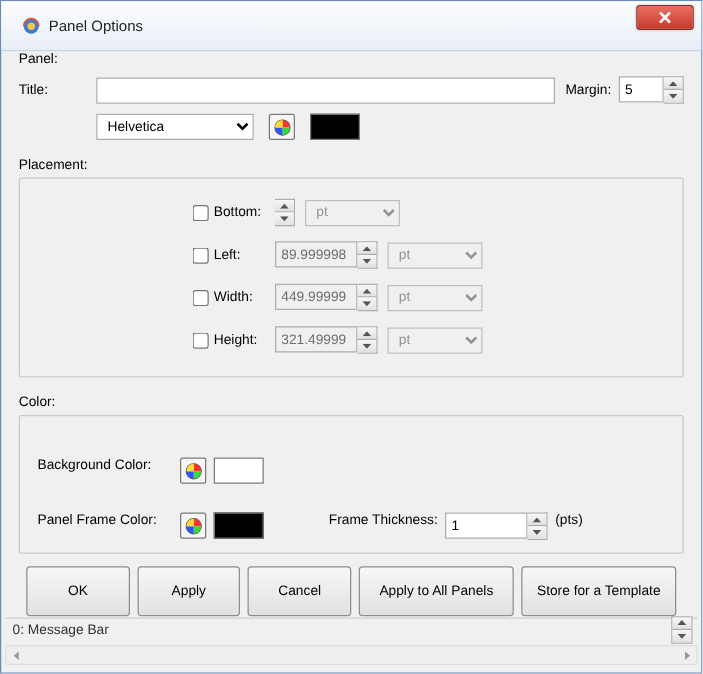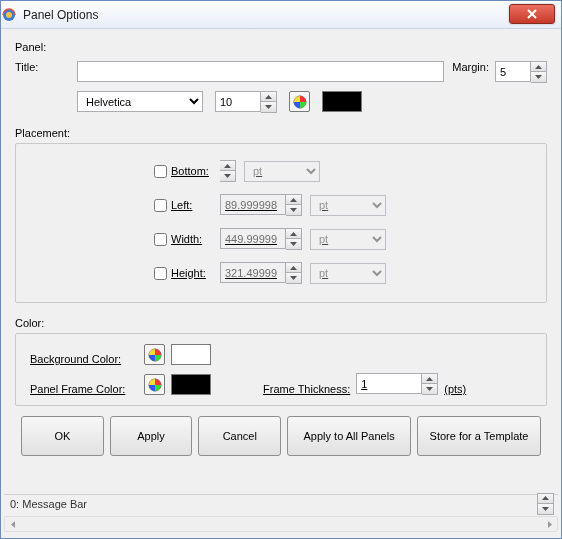--- a/index.html
+++ b/index.html
@@ -1,47 +1,47 @@
 <!DOCTYPE html>
 <html><head>
 <meta charset="utf-8">
 <style>
 * { box-sizing: border-box; font-family: Tahoma, Arial, sans-serif; font-size: 11px; }
 body { margin: 0; background: #fff; width: 562px; height: 539px; overflow: hidden; }
 .win { border: 1px solid #6a8ab7; background: #f0f0f0; width: 562px; height: 539px; position: relative; }
-.titlebar { height: 28px; background: linear-gradient(#fdfdfe,#e8eef7); border-bottom: 1px solid #c9d5e6; display: flex; align-items: center; padding: 0 0; }
+.titlebar { height: 40px; background: linear-gradient(#fdfdfe,#e8eef7); border-bottom: 1px solid #c9d5e6; display: flex; align-items: center; padding: 0 16px; }
 .titlebar .ico { width: 16px; height: 16px; margin-right: 6px; display: inline-flex; align-items: center; justify-content: center; }
 .titlebar .ttl { font-size: 12px; color: #222; }
 .close { position: absolute; right: 6px; top: 3px; width: 46px; height: 20px; background: linear-gradient(#ea6f61,#c73a2a); border: 1px solid #8a2a1f; border-radius: 3px; display: flex; align-items: center; justify-content: center; box-shadow: 0 0 2px rgba(0,0,0,.3); }
 .close svg { width: 12px; height: 10px; }
 .content { position: absolute; top: 40px; left: 14px; right: 14px; bottom: 14px; }
-.row { display: flex; align-items: flex-start; margin-bottom: 8px; }
+.row { display: flex; align-items: center; margin-bottom: 8px; }
 .lbl { color: #000; min-width: 62px; }
 select, input[type=text] { border: 1px solid #abadb3; background: #fff; height: 21px; padding: 1px 4px; font-size: 11px; }
 select:disabled, input:disabled { background: #f0f0f0; color: #6d6d6d; }
 .spin { display: inline-flex; }
 .spin input { width: 56px; }
 .spinbtns { display: flex; flex-direction: column; border: 1px solid #abadb3; border-left: 0; }
 .spinbtns .sb { width: 15px; height: 10px; background: linear-gradient(#f7f7f7,#e1e1e1); display: flex; align-items: center; justify-content: center; cursor: pointer; }
 .spinbtns .sb:first-child { border-bottom: 1px solid #abadb3; }
 .spinbtns svg { width: 7px; height: 4px; }
 .colorbtn { width: 21px; height: 21px; border: 1px solid #7a7a7a; border-radius: 2px; background: #f6f6f6; display: inline-flex; align-items: center; justify-content: center; }
 .colorbtn svg { width: 14px; height: 14px; }
 .swatch { width: 40px; height: 21px; border: 1px solid #7a7a7a; display: inline-block; }
-fieldset { border: 1px solid #c9c9c9; background: #f0f0f0; padding: 0; margin: 0; position: relative; border-radius: 2px; text-decoration: underline; }
+fieldset { border: 1px solid #c9c9c9; background: #f0f0f0; padding: 0; margin: 0; position: relative; border-radius: 2px; }
 .fsetLabel { color: #000; margin: 14px 0 4px 0; display: block; }
 .placement { padding: 16px 14px 18px 14px; }
 .prow { display: flex; align-items: center; justify-content: flex-start; margin-bottom: 12px; padding-left: 120px; }
 .prow:last-child { margin-bottom: 0; }
 .prow .chk { display: flex; align-items: center; width: 70px; }
 .prow .chk input { margin-right: 4px; }
 .prow .spin input { width: 66px; }
 .prow select { width: 76px; margin-left: 8px; color: #6d6d6d; }
 .colorfs { padding: 10px 14px; }
-.colorfs .crow { display: flex; align-items: flex-end; margin-bottom: 8px; gap: 6px; }
+.colorfs .crow { display: flex; align-items: flex-start; margin-bottom: 8px; gap: 6px; margin-top: 23px; }
 .colorfs .crow:last-child { margin-bottom: 0; }
 .btnrow { display: flex; justify-content: space-between; margin-top: 10px; padding: 0 6px; gap: 6px; }
 .btn { height: 40px; border: 1px solid #8e8e8e; background: linear-gradient(#f7f7f7,#e1e1e1); border-radius: 3px; cursor: pointer; font-size: 11px; flex: 1; }
 .msgbar { position: absolute; bottom: 26px; left: 3px; right: 3px; height: 18px; border-top: 1px solid #d0d0d0; background: #f0f0f0; display: flex; align-items: center; padding: 0 4px 0 6px; color: #333; }
 .msgbar .spinbtns { margin-left: auto; border: 1px solid #abadb3; }
 .hscroll { position: absolute; bottom: 6px; left: 3px; right: 3px; height: 16px; background: #efefef; border: 1px solid #dedede; display: flex; align-items: center; justify-content: space-between; border-radius: 2px; }
 .hscroll .ar { width: 16px; height: 14px; display: flex; align-items: center; justify-content: center; }
 .hscroll svg { width: 7px; height: 7px; }
 .wide { flex: 1; }
 </style>
@@ -87,35 +87,20 @@
               <svg viewBox="0 0 7 4">
                 <path d="M0 0 L3.5 4 L7 0 Z" fill="#555"></path>
               </svg>
             </div>
         </div>
       </div>
     </div>
 
     <div class="row" style="padding-left:62px;gap:12px">
       <select style="width:126px"><option>Helvetica</option></select>
-      <div class="spin">
-        <input type="text" style="width: 46px;" value="10">
-        <div class="spinbtns">
-          <div class="sb">
-              <svg viewBox="0 0 7 4">
-                <path d="M0 4 L3.5 0 L7 4 Z" fill="#555"></path>
-              </svg>
-            </div>
-          <div class="sb">
-              <svg viewBox="0 0 7 4">
-                <path d="M0 0 L3.5 4 L7 0 Z" fill="#555"></path>
-              </svg>
-            </div>
-        </div>
-      </div>
       <div class="colorbtn">
         <svg viewBox="0 0 14 14">
             <circle cx="7" cy="7" r="6" fill="none" stroke="#555" stroke-width="1"></circle>
             <path d="M7 1 A6 6 0 0 1 13 7 L7 7 Z" fill="#f33"></path>
             <path d="M13 7 A6 6 0 0 1 7 13 L7 7 Z" fill="#3d3"></path>
             <path d="M7 13 A6 6 0 0 1 1 7 L7 7 Z" fill="#35f"></path>
             <path d="M1 7 A6 6 0 0 1 7 1 L7 7 Z" fill="#fd3"></path>
           </svg>
       </div>
       <span class="swatch" style="background:#000"></span>

